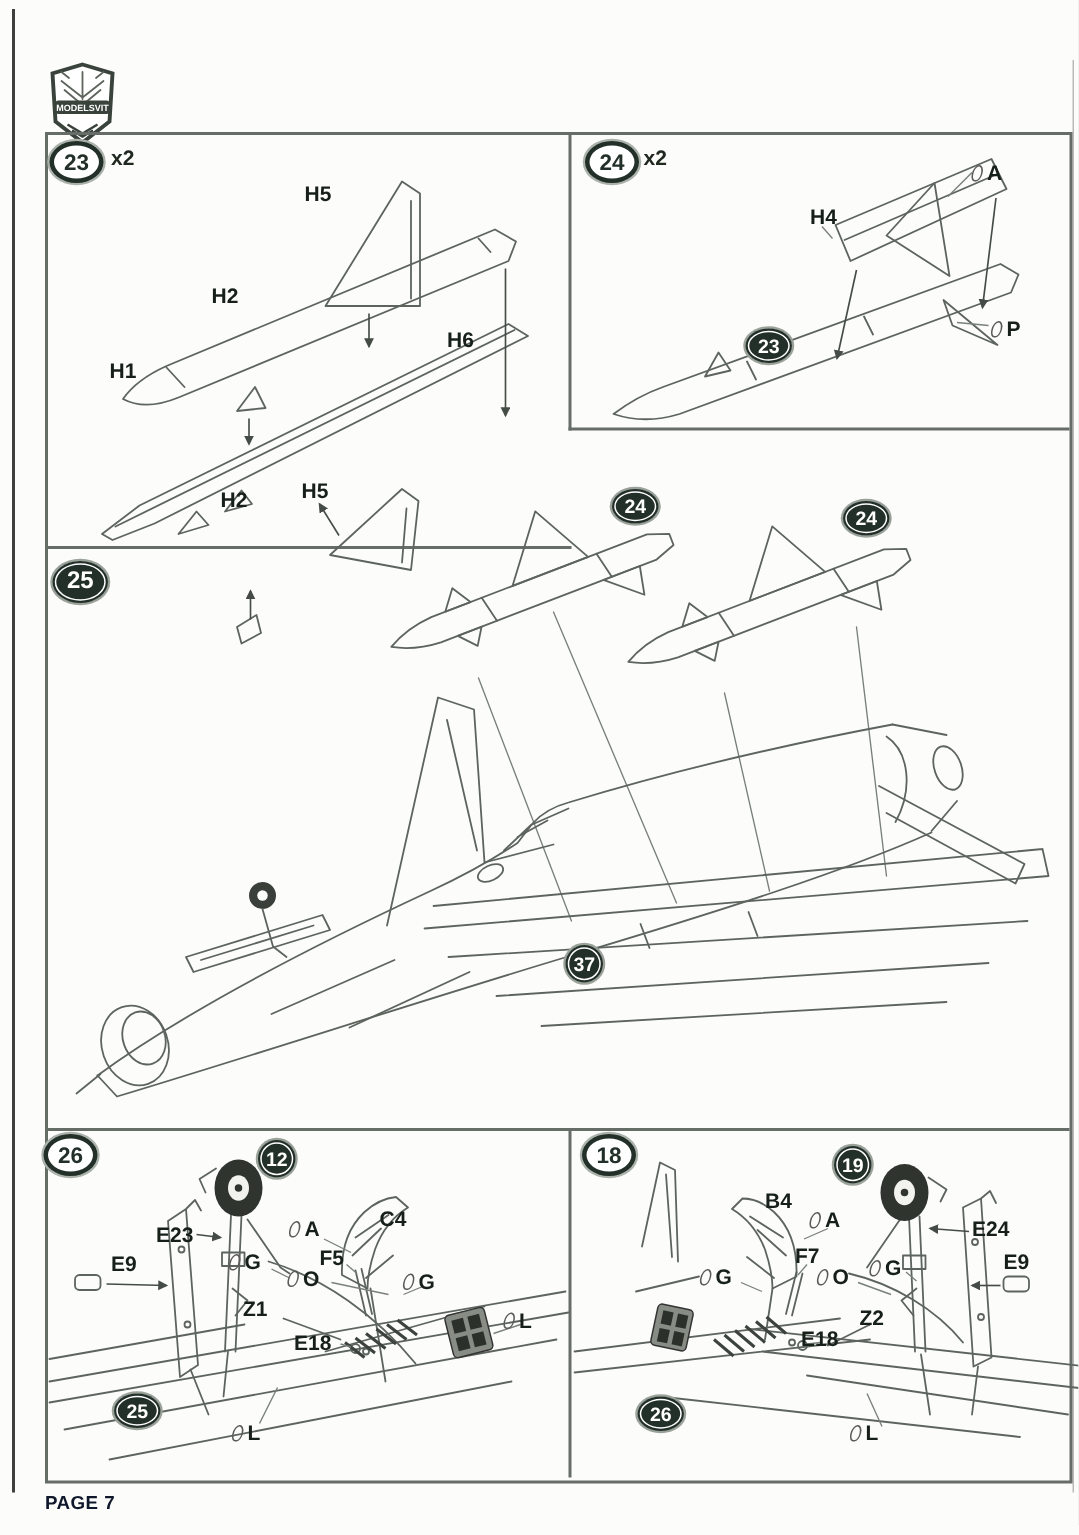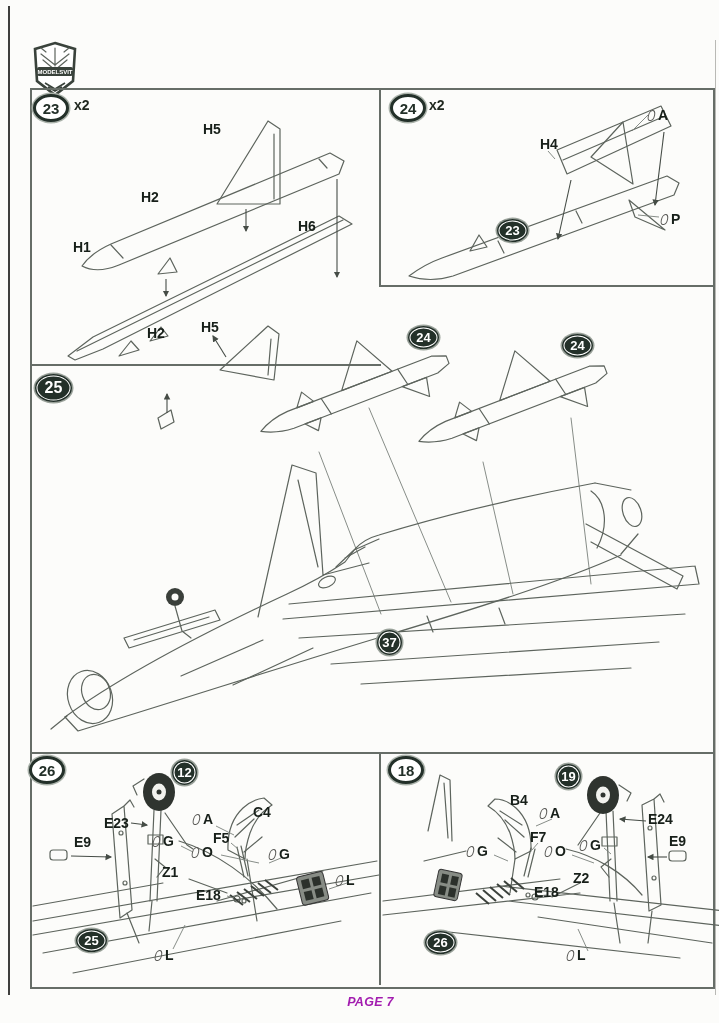--- a/index.html
+++ b/index.html
@@ -38,22 +38,22 @@
          box-shadow:0 0 0 1.5px #9aa29a, inset 0 0 0 1.5px #233029, inset 0 0 0 2.5px #ffffff;}
 
   .qty{position:absolute;font-weight:bold;font-size:14px;color:#20281f;z-index:5;}
 
   
   .pl{position:absolute;font-weight:bold;font-size:14px;color:#171f19;white-space:nowrap;z-index:4;
       display:flex;align-items:center;}
   .decal{display:inline-block;width:7px;height:11px;border:1.3px solid #5b5b58;border-radius:50% 50% 45% 45%;
       transform:skewX(-18deg) rotate(-6deg);margin-right:3px;box-sizing:border-box;}
 
-  .page-num{position:absolute;left:30px;top:995px;width:681px;text-align:center;
-      font-weight:bold;font-size:12.5px;color:#a21caf;letter-spacing:.3px;font-style:italic;}
+  .page-num{position:absolute;left:30px;top:995px;width:681px;text-align:left;
+      font-weight:bold;font-size:12.5px;color:#0f172a;letter-spacing:.3px;}
 
   svg{position:absolute;overflow:visible;}
   .art{stroke:#5d645d;stroke-width:1.2;fill:none;stroke-linejoin:round;stroke-linecap:round;}
   .thin{stroke:#79807a;stroke-width:.9;fill:none;}
   .arrow{stroke:#454c46;stroke-width:1.1;fill:none;}
   .grille{stroke:#3c423c;stroke-width:2;fill:none;}
 </style>
 </head>
 <body>
 

